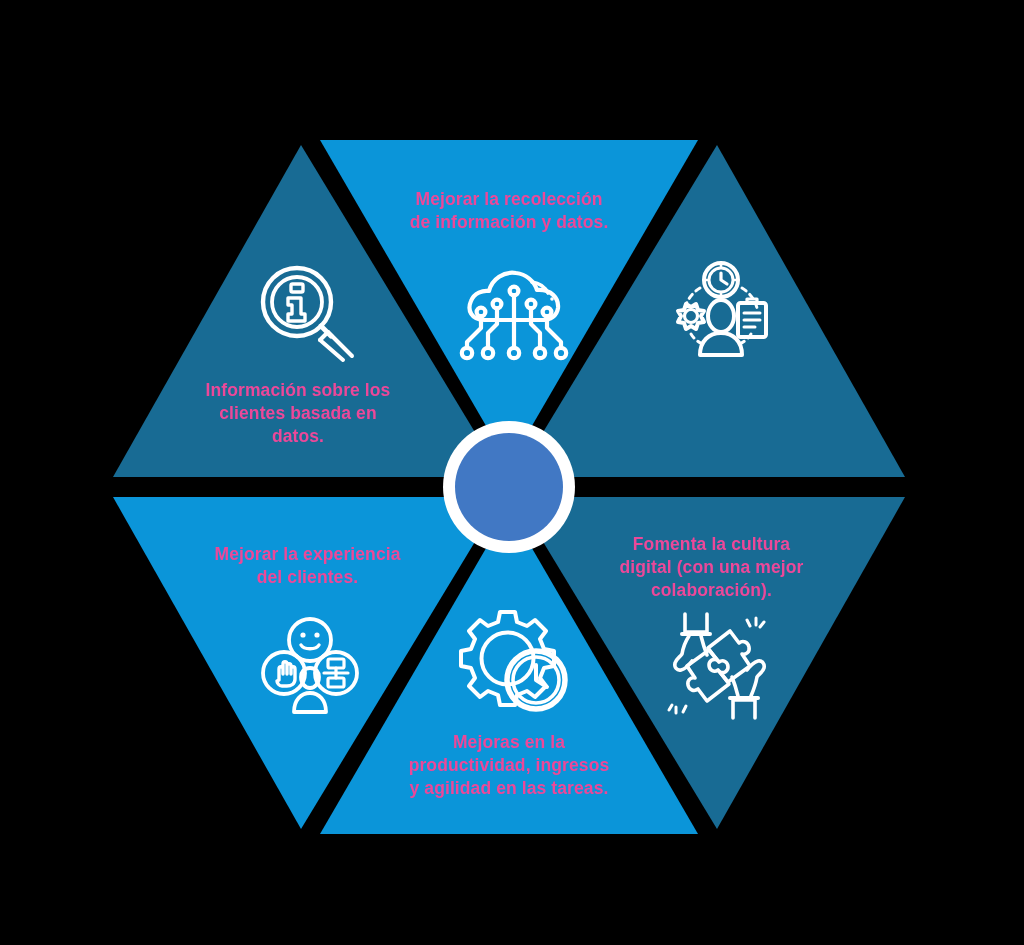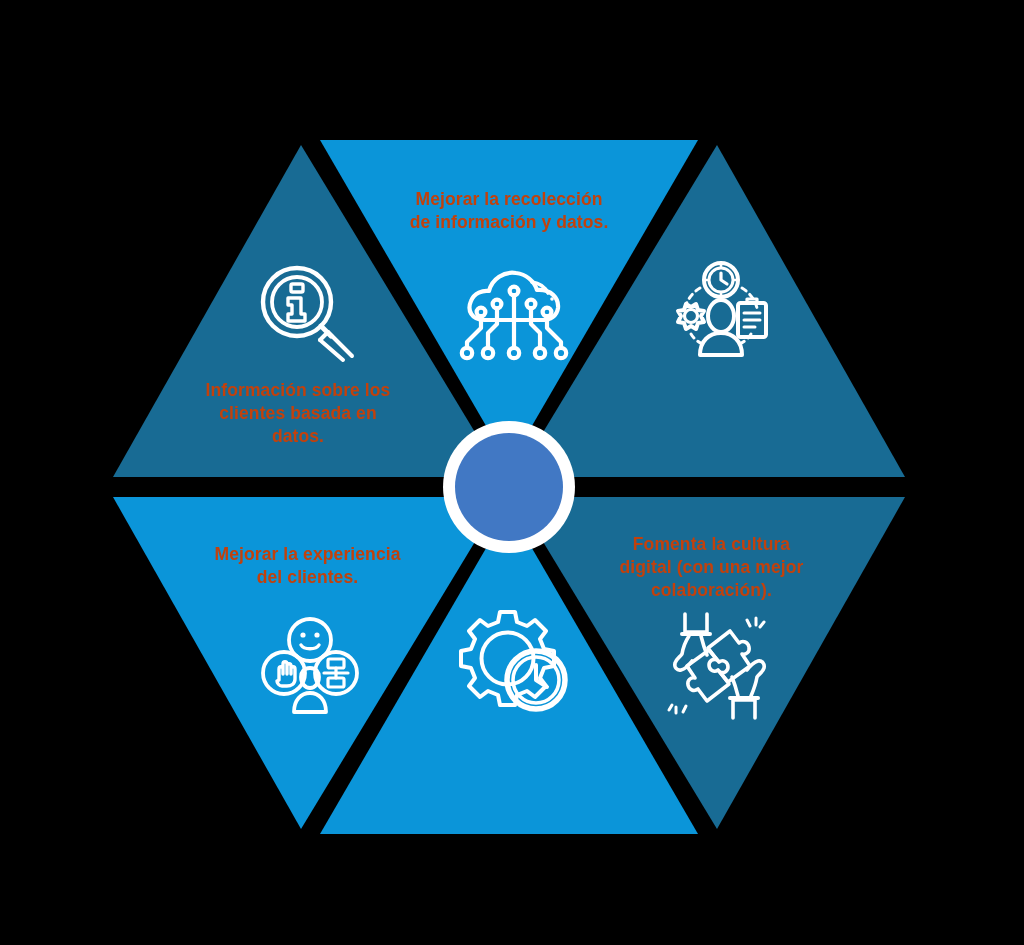--- a/index.html
+++ b/index.html
@@ -23,21 +23,21 @@
     height: 945px;
   }
   svg.hex-svg {
     display: block;
     width: 1024px;
     height: 945px;
   }
   .seg-label {
     position: absolute;
     text-align: center;
-    color: #c2410c;
+    color: #ec4899;
     font-weight: bold;
     font-size: 17.5px;
     line-height: 1.32;
     letter-spacing: 0.1px;
     white-space: pre-line;
     pointer-events: none;
   }
   .icon-holder {
     position: absolute;
   }
@@ -172,20 +172,23 @@
       <path d="M75 82 C73 74 71 68 69 63"></path>
 
       <path d="M87 52 L65 68 L55 56 C51 59 46 56 46 51 C46 47 50 44 54 46
                L45 34 L67 17 L76 29 C80 26 85 28 86 33 C87 38 83 41 79 40 Z"></path>
 
       <path d="M84 6 L87 12 M93 4 L93 11 M101 8 L97 13" stroke-width="3"></path>
       <path d="M20 98 L23 92 M13 99 L13 93 M6 96 L9 91" stroke-width="3"></path>
     </svg>
   </div>
 
+  <div class="seg-label" style="left:359px; top:731px; width:300px;">Mejoras en la
+productividad, ingresos
+y agilidad en las tareas.</div>
 
   <div class="icon-holder" style="left:459px; top:608px; width:108px; height:104px;">
     <svg viewBox="0 0 108 104" fill="none" stroke="#ffffff" stroke-width="4" stroke-linecap="round" stroke-linejoin="round">
 
       <path d="M41 4 L56 4 L58 14 L68 18 L76 12 L87 23 L81 31 L85 41 L95 43
                L95 58 L85 60 L81 70 L87 78 L76 89 L68 83 L58 87 L56 97
                L41 97 L39 87 L29 83 L21 89 L10 78 L16 70 L12 60 L2 58
                L2 43 L12 41 L16 31 L10 23 L21 12 L29 18 L39 14 Z"></path>
 
       <circle cx="48.5" cy="50.5" r="26" stroke-width="4"></circle>

